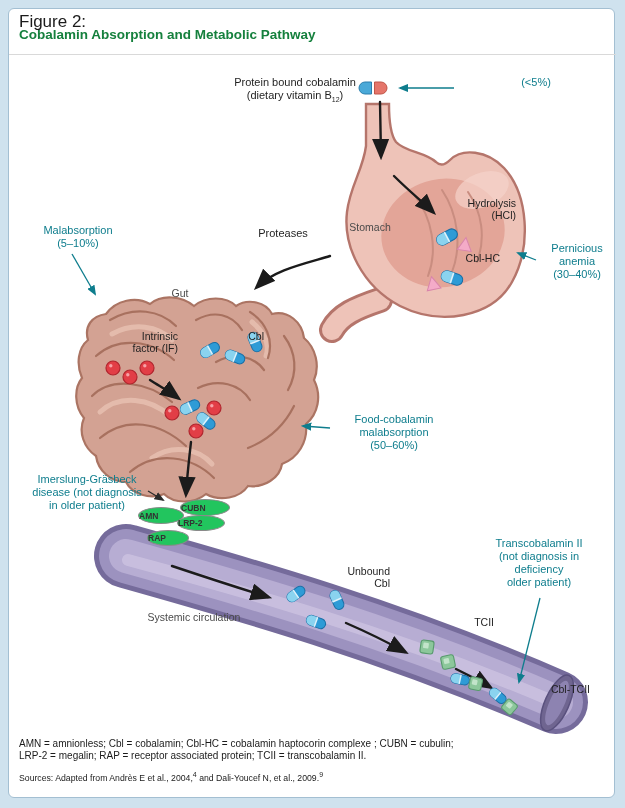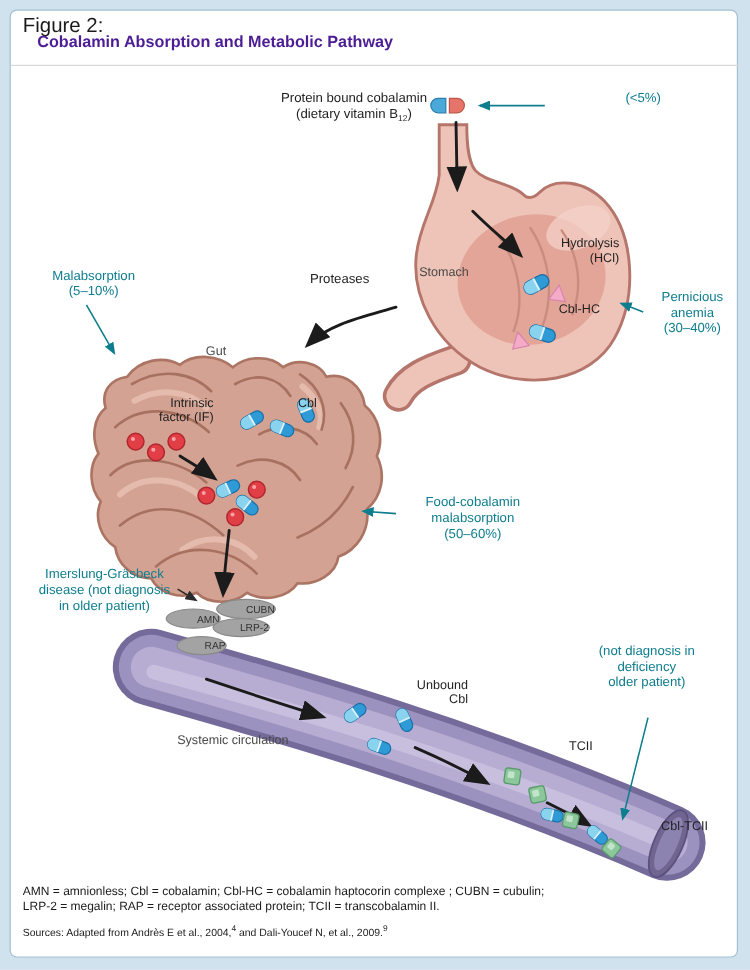--- a/index.html
+++ b/index.html
@@ -1,27 +1,27 @@
 <!DOCTYPE html>
 <html><head>
 <meta charset="utf-8">
 <style>
   html,body{margin:0;padding:0;background:#cfe2ee;}
   .page{position:relative;width:625px;height:808px;background:#cfe2ee;font-family:"Liberation Sans",sans-serif;overflow:hidden;}
   .panel{position:absolute;left:8px;top:8px;width:607px;height:790px;background:#ffffff;border:1px solid #a3bfd2;border-radius:6px;box-sizing:border-box;z-index:0;}
   .art{position:absolute;left:0;top:0;z-index:1;}
   .fig-label{position:absolute;left:19px;top:12px;font-size:17px;color:#1b1b1b;z-index:2;}
-  .fig-title{position:absolute;left:31px;top:27px;font-size:13.5px;font-weight:bold;color:#4c1d95;z-index:2;}
+  .fig-title{position:absolute;left:19px;top:27px;font-size:13.5px;font-weight:bold;color:#15803d;z-index:2;}
   .hdr-rule{position:absolute;left:9px;width:607px;top:54px;height:1px;background:#d9d9d9;z-index:2;}
   .lbl{position:absolute;z-index:2;text-align:center;font-size:11px;line-height:13px;color:#1f1f1f;}
   .lbl .line{display:block;}
   .teal{color:#0e7d8d;}
   .gray{color:#4a4a4a;font-size:10.5px;}
   .small{font-size:10.5px;line-height:12px;text-align:right;}
-  .oval{position:absolute;z-index:3;background:#a3a3a3;border:1px solid #8a8a8a;border-radius:50%;font-size:8.5px;color:#333;display:flex;align-items:center;justify-content:flex-end;box-sizing:border-box;}
+  .oval{position:absolute;z-index:3;background:#22c55e;border:1px solid #8a8a8a;border-radius:50%;font-size:8.5px;color:#333;display:flex;align-items:center;justify-content:flex-start;box-sizing:border-box;font-weight:bold;}
   .footnote{position:absolute;left:19px;top:738px;font-size:10px;line-height:12px;color:#1b1b1b;z-index:2;}
   .footnote .line{display:block;}
   .sources{position:absolute;left:19px;top:771px;font-size:8.7px;color:#1b1b1b;z-index:2;}
   sup,sub{font-size:7px;}
   .arrB{fill:none;stroke:#1b1b1b;stroke-width:2.4;stroke-linecap:round;marker-end:url(#mB);}
   .arrT{fill:none;stroke:#0e7d8d;stroke-width:1.3;marker-end:url(#mT);}
   .arrD{fill:none;stroke:#2b2b2b;stroke-width:1.3;marker-end:url(#mD);}
   .coil{fill:none;stroke:#a8715f;stroke-width:2.2;stroke-linecap:round;}
   .coilHi{fill:none;stroke:#ecc9ba;stroke-width:5;stroke-linecap:round;opacity:.65;}
   .ruga{fill:none;stroke:#c98d80;stroke-width:2;stroke-linecap:round;}
@@ -264,20 +264,21 @@
 
   <div class="lbl gray" style="left:132px;top:611px;width:124px">
     <span class="line">Systemic circulation</span>
   </div>
 
   <div class="lbl small" style="left:448px;top:616px;width:46px">
     <span class="line">TCII</span>
   </div>
 
   <div class="lbl teal" style="left:460px;top:537px;width:158px">
+    <span class="line">Transcobalamin II</span>
     <span class="line">(not diagnosis in</span>
     <span class="line">deficiency</span>
     <span class="line">older patient)</span>
   </div>
 
   <div class="lbl small" style="left:518px;top:683px;width:72px">
     <span class="line">Cbl-TCII</span>
   </div>
 
   <div class="footnote">

